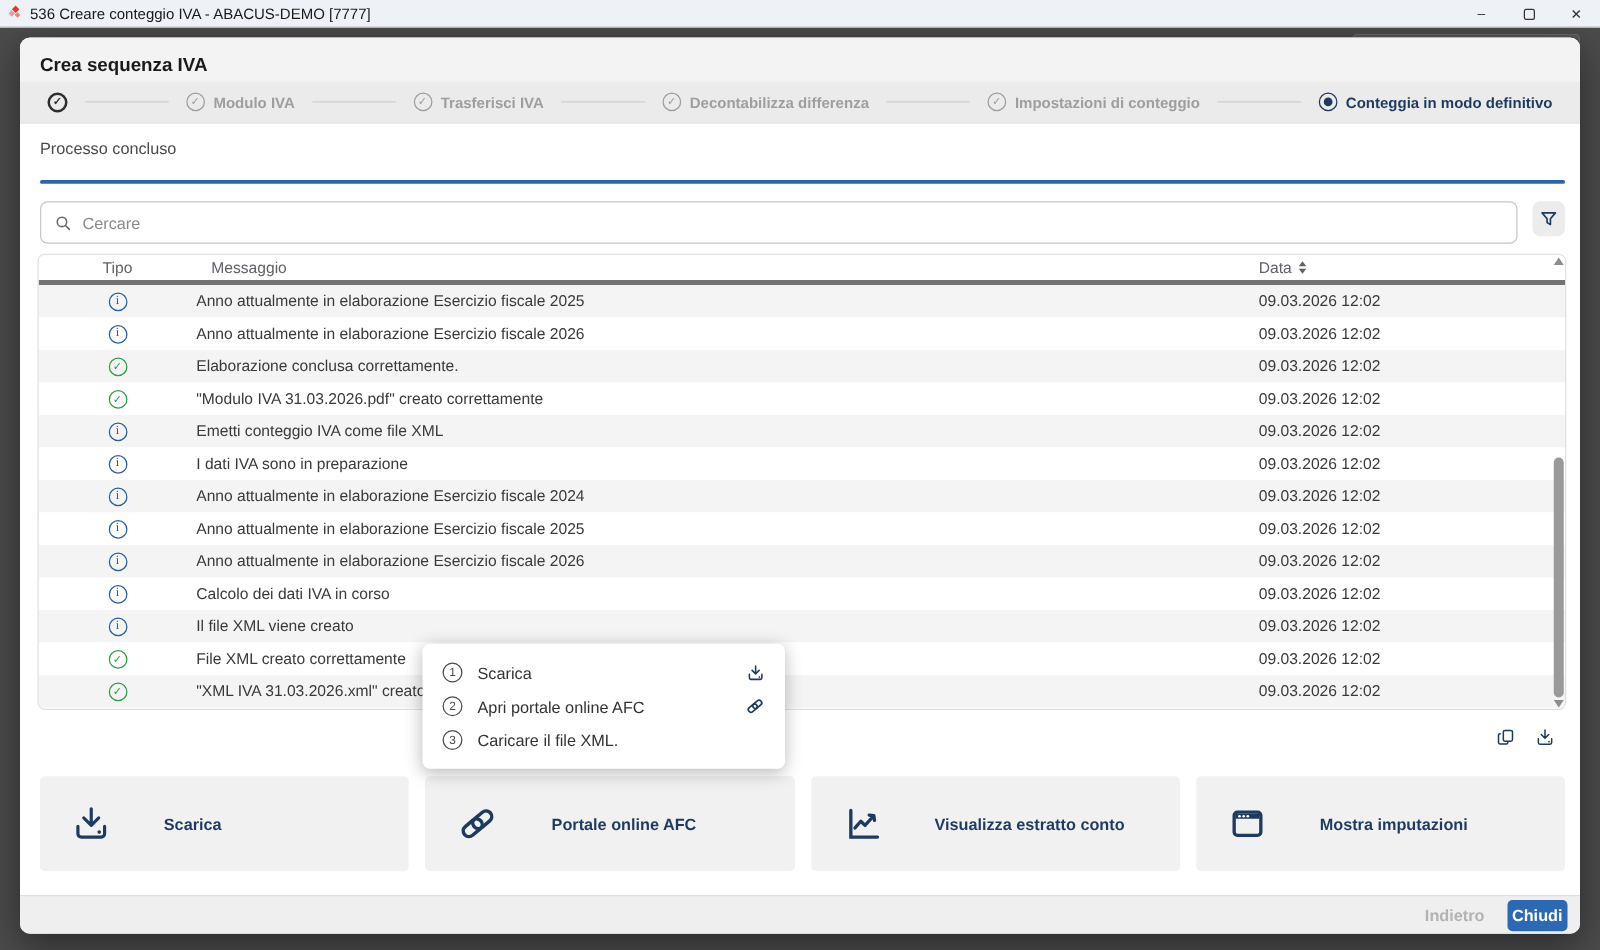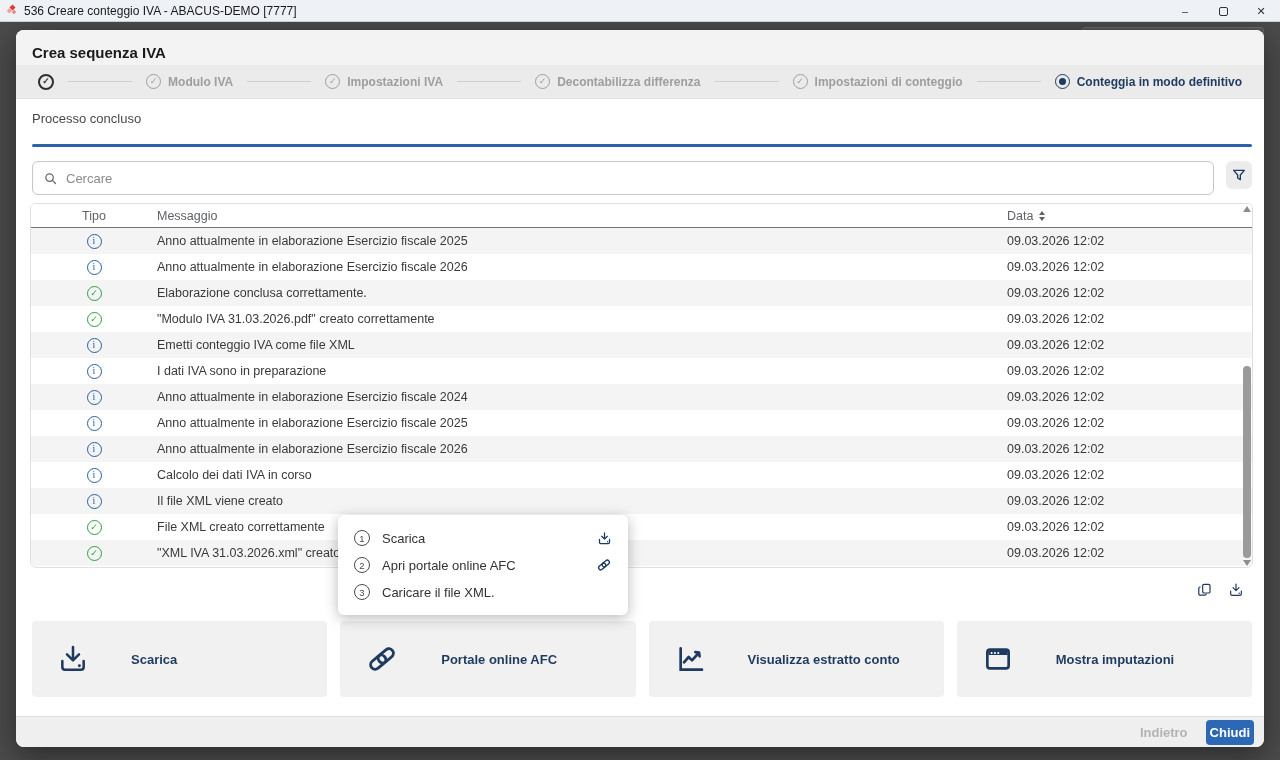--- a/index.html
+++ b/index.html
@@ -57,21 +57,21 @@
   .search-box input { border:none; outline:none; flex:1; font-size:13px;
     font-family:"Liberation Sans",sans-serif; color:#333; background:transparent; }
   .search-box input::placeholder { color:#8a8a8a; }
   .filter-btn { margin-left:12px; width:28px; height:28px; background:#ececec; border:none;
     border-radius:6px; display:flex; align-items:center; justify-content:center; cursor:pointer; }
 
   
   .table-wrap { position:absolute; left:14px; top:104px; width:1223px; height:365px;
     border:1px solid #e0e0e0; border-radius:6px; overflow:hidden; }
   .thead { display:grid; grid-template-columns:126px 1fr 245px; height:24px;
-    align-items:center; border-bottom:1px solid #737373; background:#fff; }
+    align-items:center; border-bottom:4px solid #737373; background:#fff;gap:12px; }
   .th { font-size:12.5px; color:#5f6368; }
   .th.tipo { text-align:center; }
   .th.data { display:flex; align-items:center; gap:6px; cursor:pointer; }
   .sort-glyph { display:inline-flex; flex-direction:column; gap:2px; }
   .sort-glyph .up { width:0; height:0; border-left:3.5px solid transparent;
     border-right:3.5px solid transparent; border-bottom:4px solid #5f6368; }
   .sort-glyph .down { width:0; height:0; border-left:3.5px solid transparent;
     border-right:3.5px solid transparent; border-top:4px solid #5f6368; }
   .trow { display:grid; grid-template-columns:126px 1fr 245px; height:26px;
     align-items:center; background:#fff; cursor:default; }
@@ -168,21 +168,21 @@
         <span class="chk dark">✓</span>
       </div>
       <div class="step-line"></div>
       <div class="step">
         <span class="chk">✓</span>
         <span class="step-label">Modulo IVA</span>
       </div>
       <div class="step-line"></div>
       <div class="step">
         <span class="chk">✓</span>
-        <span class="step-label">Impostazioni IVA</span>
+        <span class="step-label">Trasferisci IVA</span>
       </div>
       <div class="step-line"></div>
       <div class="step">
         <span class="chk">✓</span>
         <span class="step-label">Decontabilizza differenza</span>
       </div>
       <div class="step-line"></div>
       <div class="step">
         <span class="chk">✓</span>
         <span class="step-label">Impostazioni di conteggio</span>

